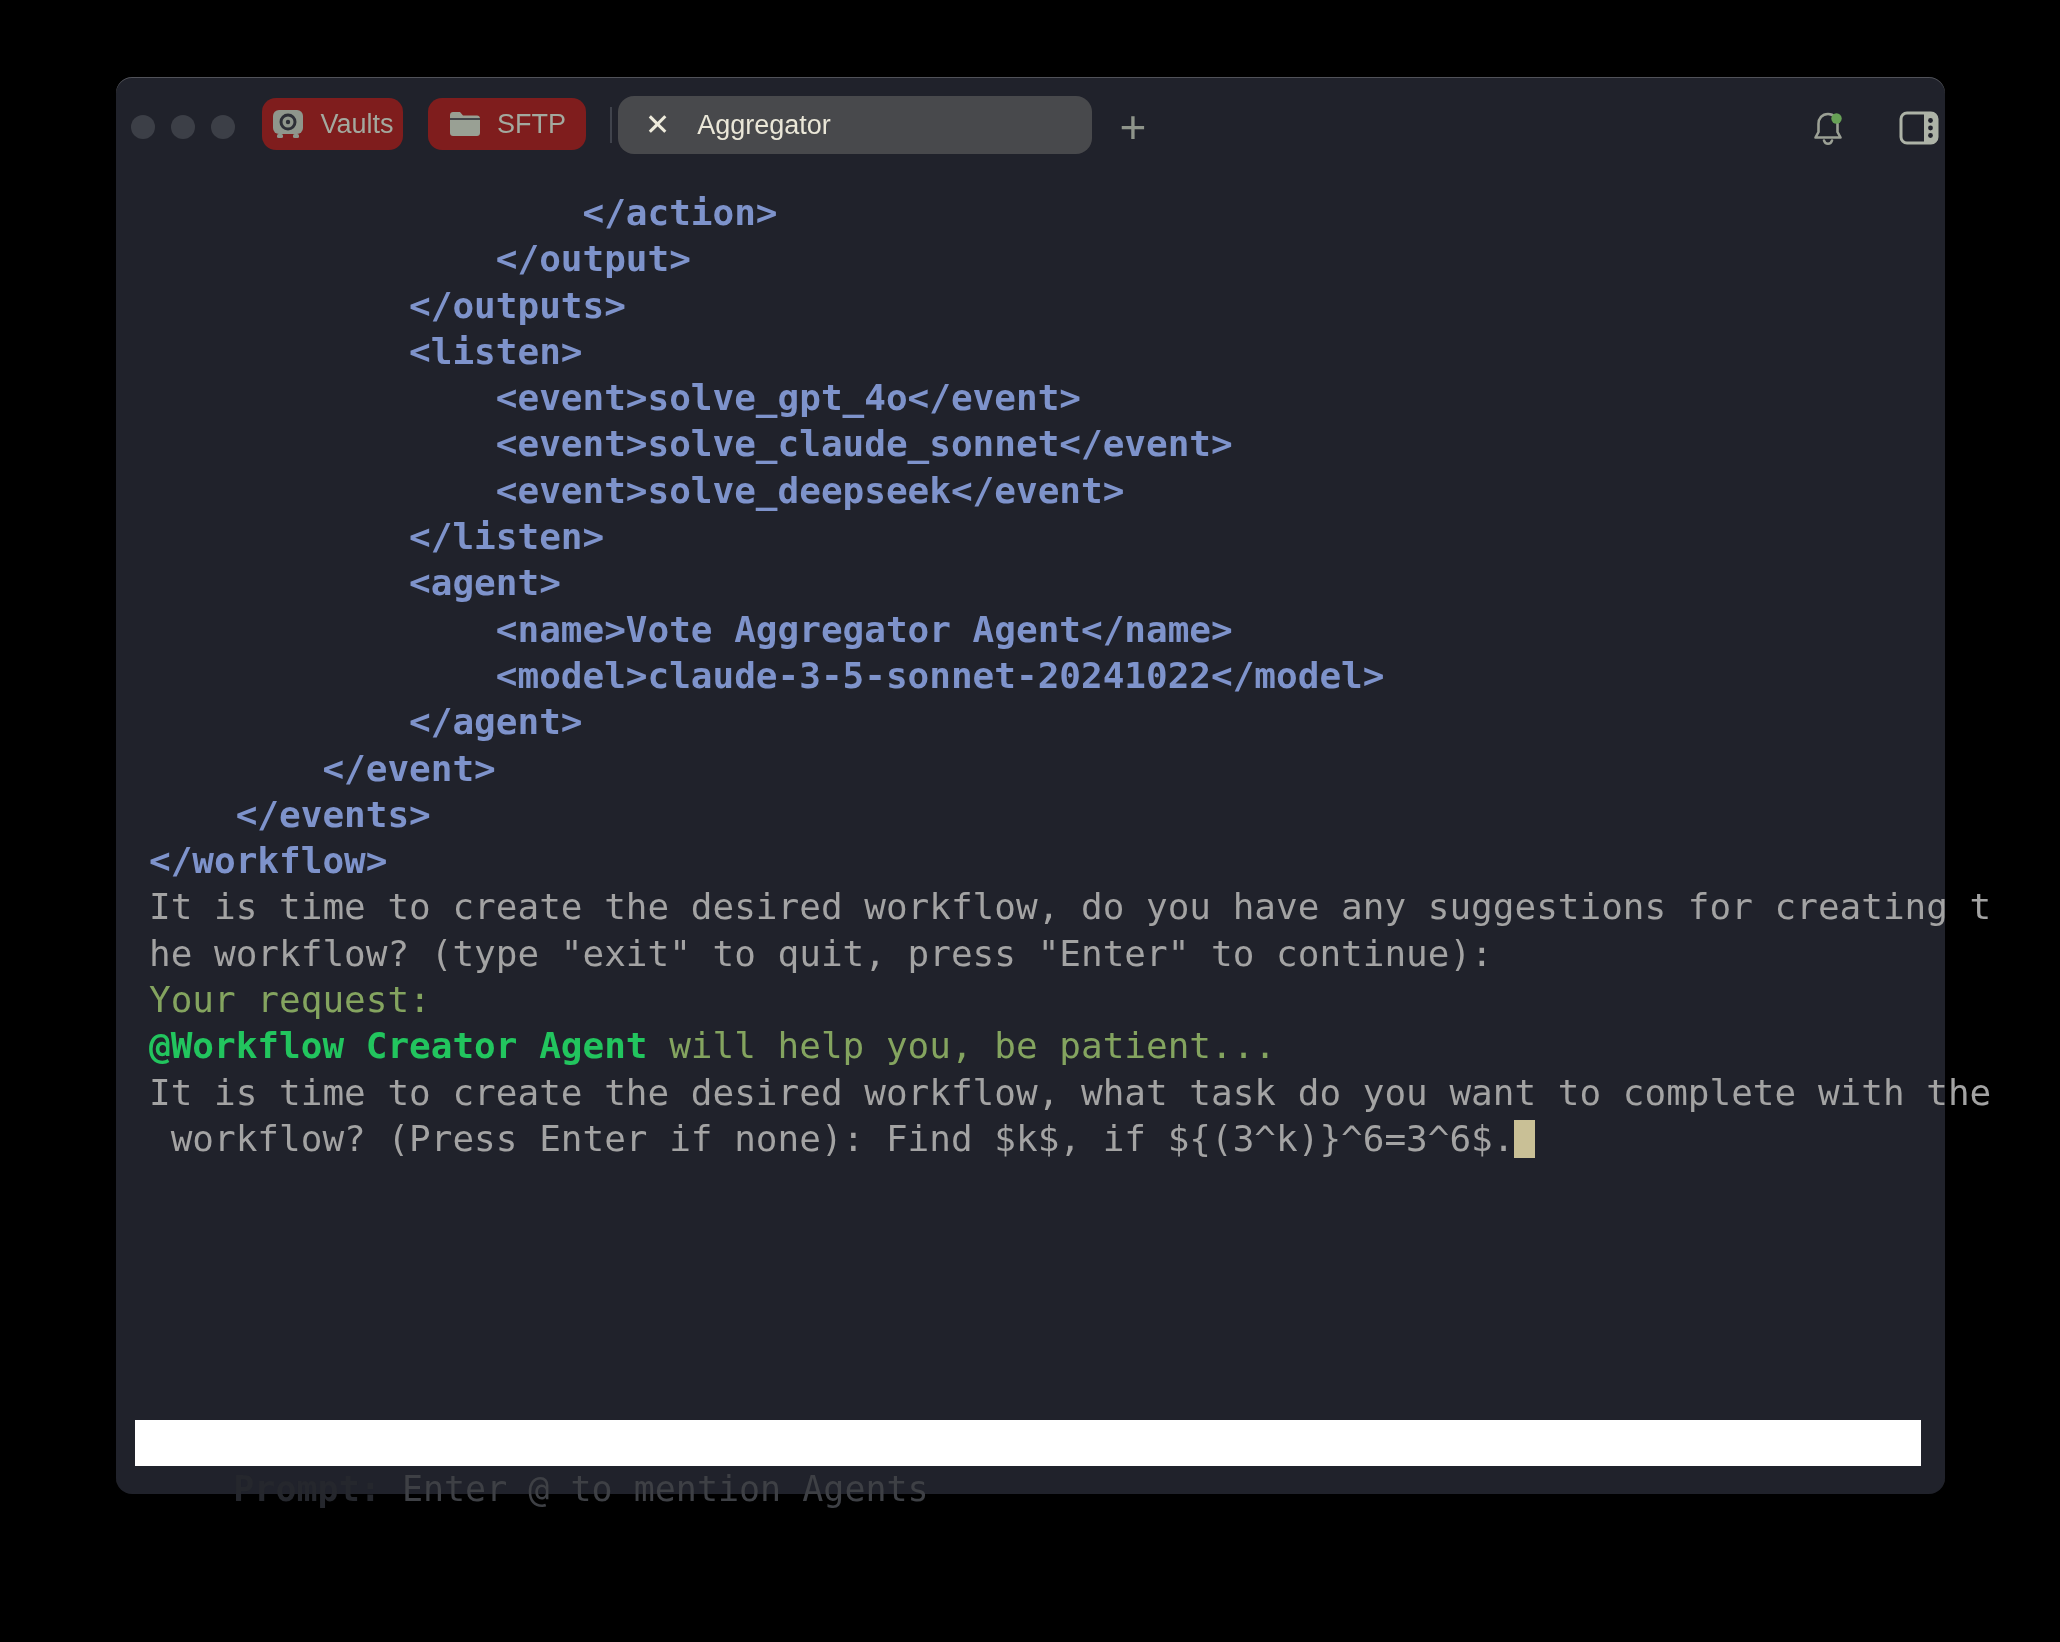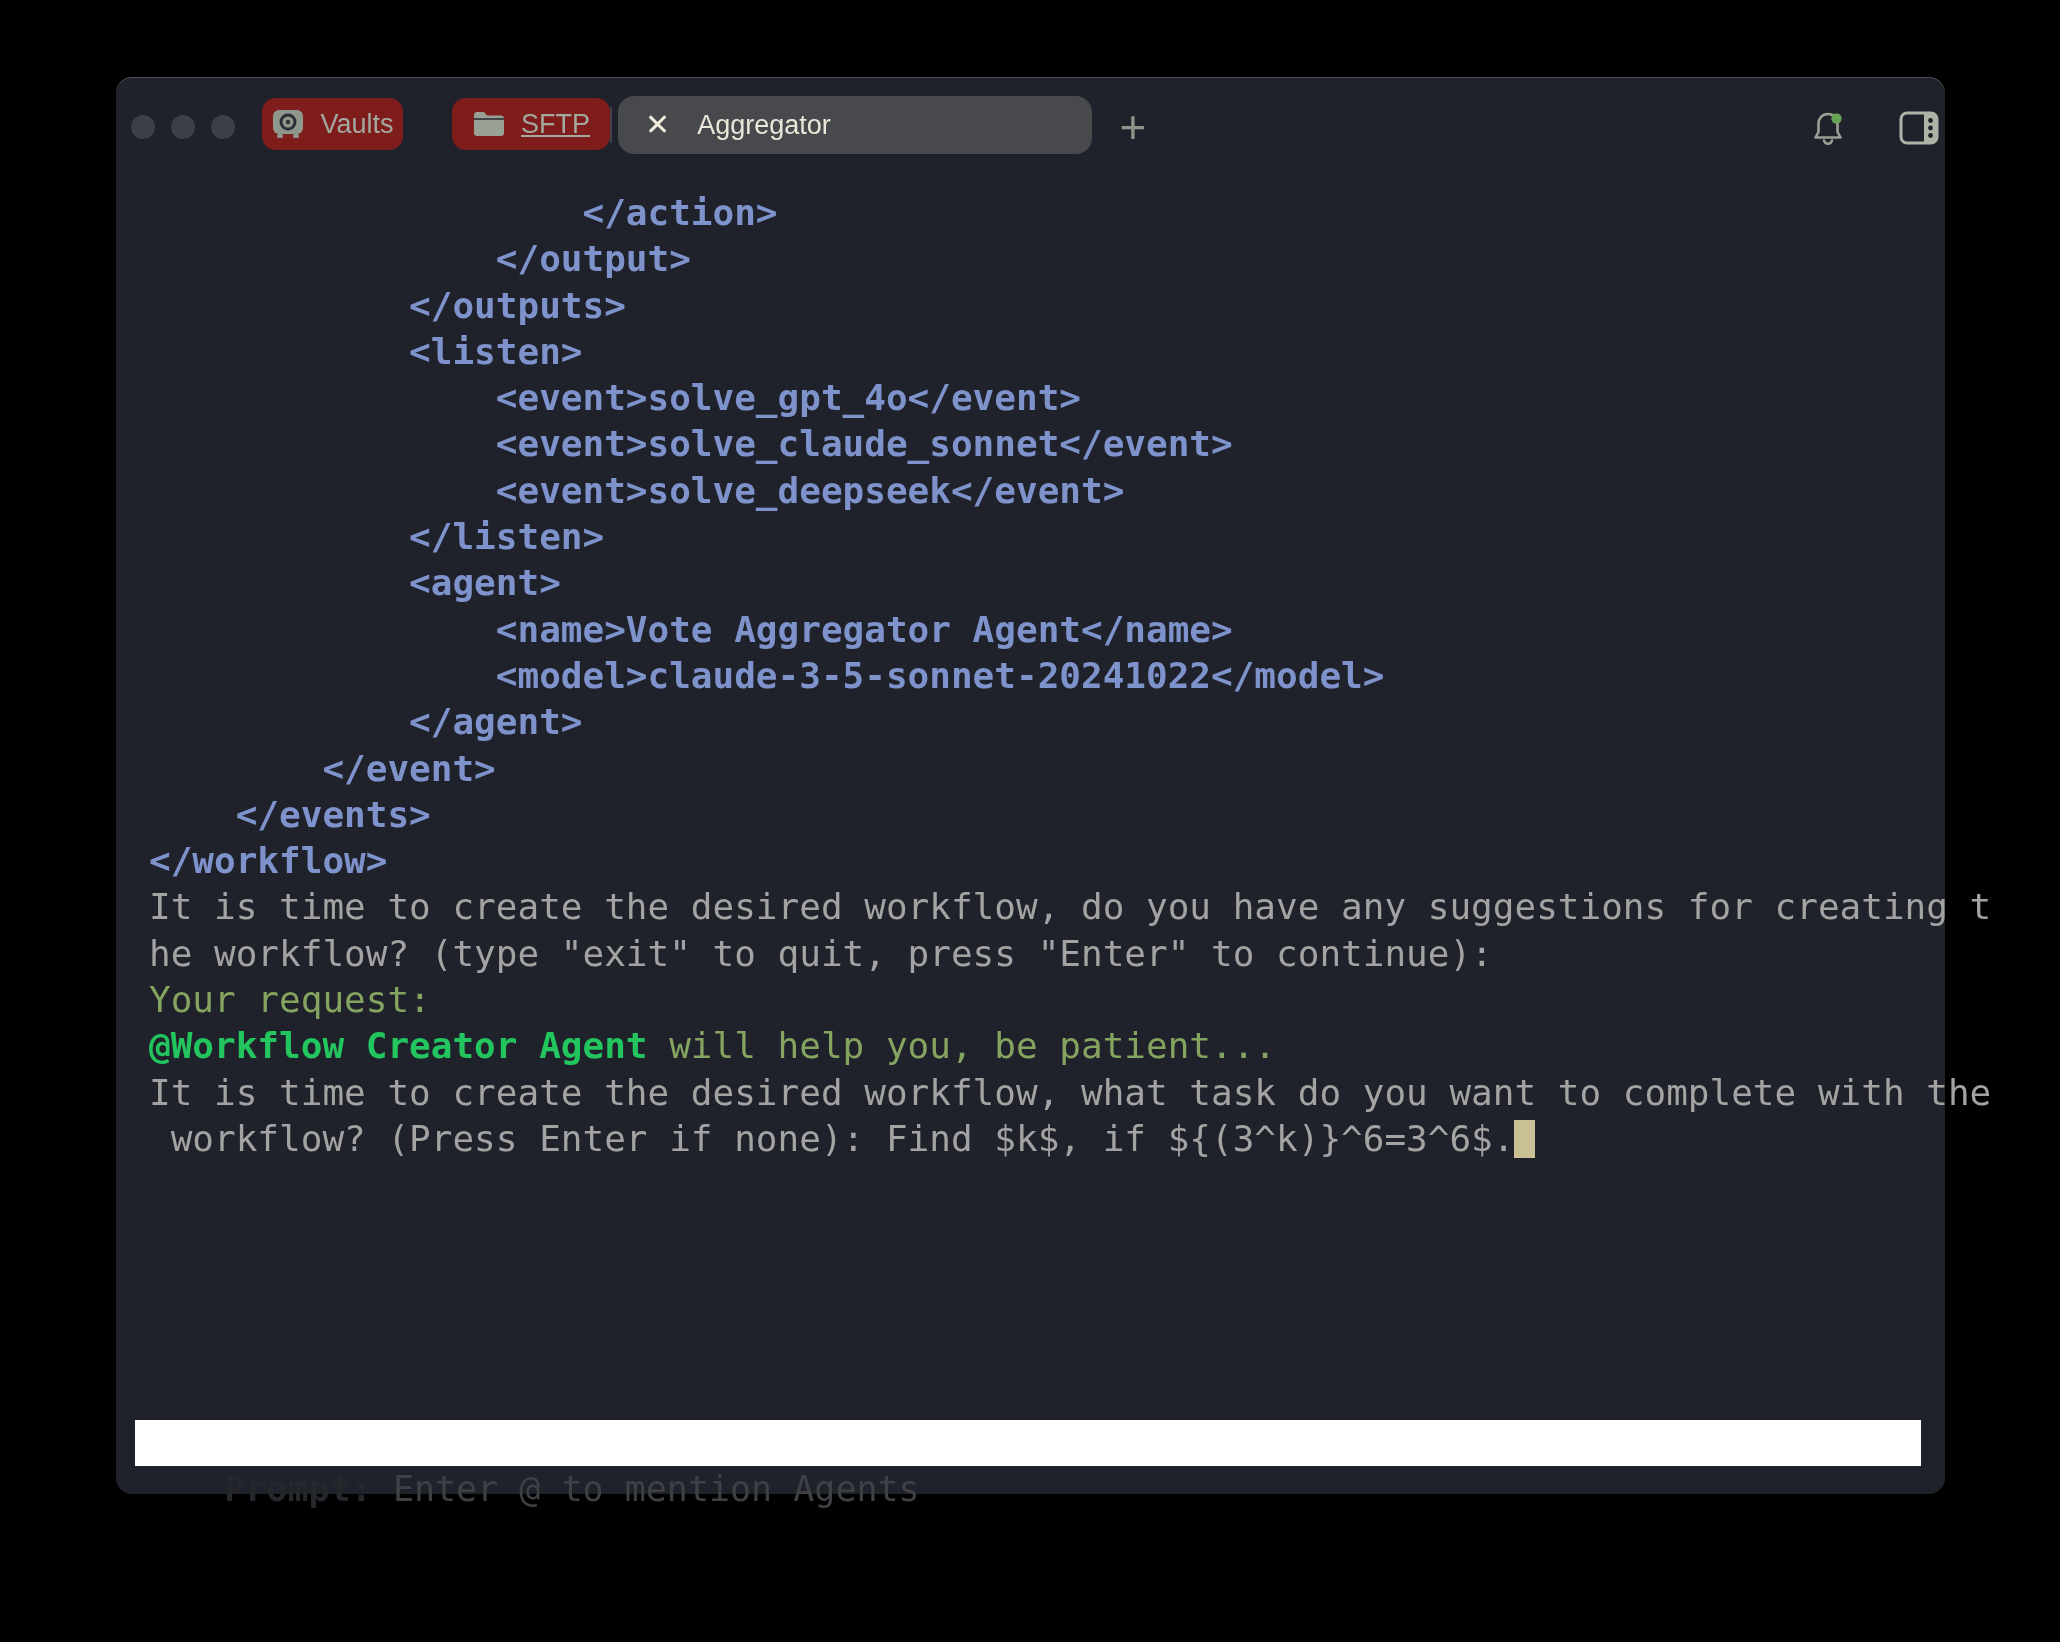--- a/index.html
+++ b/index.html
@@ -20,21 +20,21 @@
     position:absolute;top:21px;height:52px;border-radius:14px;background:#7f1d1d;
     display:flex;align-items:center;justify-content:center;gap:15px;
     color:#a3a99f;font-size:27px;box-sizing:border-box;cursor:default;
   }
   .tab .tabicon{display:flex;align-items:center;}
   .tab.active{
     top:19px;height:58px;background:#48494c;color:#eae7d8;border-radius:16px;
     justify-content:flex-start;padding-left:27px;gap:27px;
   }
   .tab-vaults{left:146px;width:141px;}
-  .tab-sftp{left:336px;width:158px;text-decoration:underline;}
+  .tab-sftp{left:312px;width:158px;}
   .tab-metachain{left:502px;width:474px;}
   .tab-sep{position:absolute;left:494px;top:30px;width:2px;height:36px;background:#40434c;}
   .close-x{font-size:30px;color:#efecdd;line-height:1;}
   .new-tab{
     position:absolute;left:995px;top:24px;width:44px;height:52px;border:none;background:none;
     color:#8e948a;font-size:46px;font-weight:200;line-height:52px;text-align:center;padding:0;
     font-family:"Liberation Sans",sans-serif;
   }
   .right-icons{position:absolute;top:32px;left:1693px;display:flex;gap:52px;align-items:center;}
   
@@ -45,21 +45,21 @@
   .ln{white-space:pre;}
   .seg.xml{color:#7e93cb;font-weight:bold;}
   .seg.plain{color:#a3a3a3;font-weight:normal;}
   .seg.green{color:#84a45f;font-weight:normal;}
   .seg.purple{color:#22c55e;font-weight:bold;}
   .cursor{display:inline-block;width:21px;height:38px;background:#c9c096;vertical-align:-7px;}
   
   .promptbar{
     position:absolute;left:19px;top:1343px;width:1786px;height:46px;background:#ffffff;
     font-family:"DejaVu Sans Mono",monospace;font-size:35px;line-height:46px;white-space:pre;
-    padding-left:5px;box-sizing:border-box;
+    padding-left:14px;box-sizing:border-box;
   }
   .plabel{font-weight:bold;color:#25272d;}
   .phint{color:#3e4045;}
 </style>
 </head>
 <body>
 
 <div class="window">
 
   <div class="titlebar">

